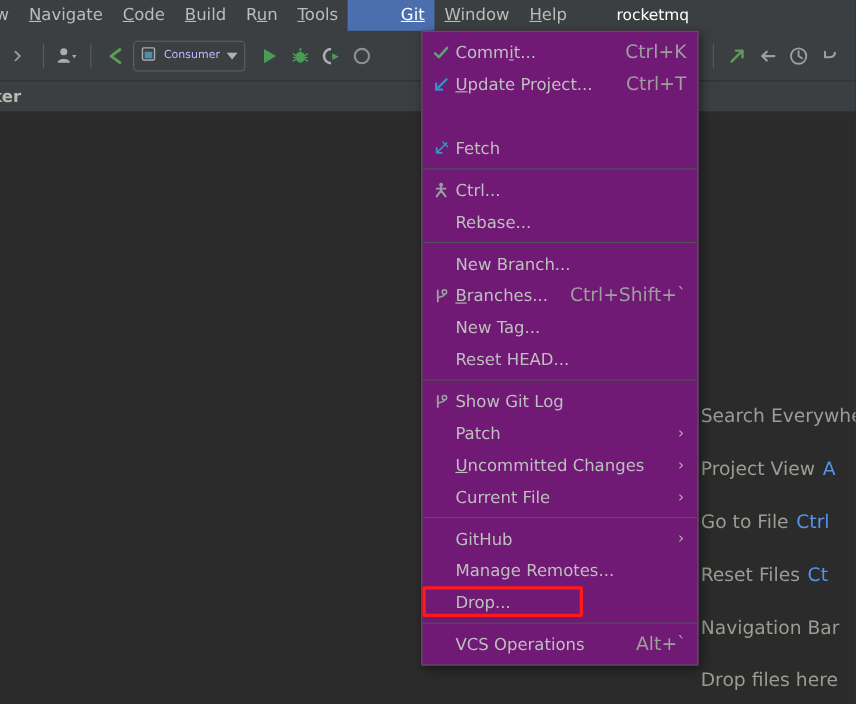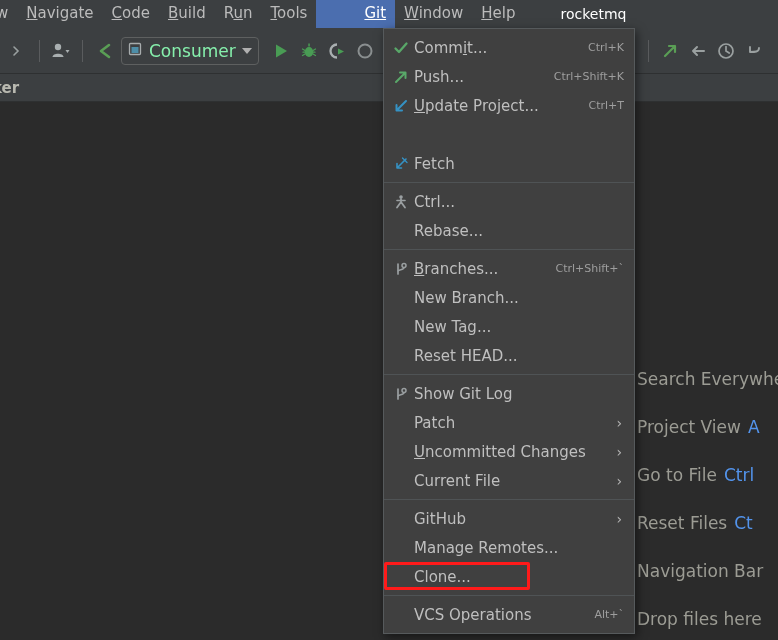--- a/index.html
+++ b/index.html
@@ -83,22 +83,22 @@
     align-items: center;
     height: 26px;
     border: 1px solid #5e6060;
     border-radius: 4px;
     padding: 0 6px 0 5px;
     margin-left: 3px;
     gap: 6px;
     background: transparent;
   }
   .run-config .label {
-    font-size: 17px;
-    color: #86efac;
+    font-size: 10px;
+    color: #c4b5fd;
     white-space: nowrap;
   }
   .caret {
     width: 0; height: 0;
     border-left: 5px solid transparent;
     border-right: 5px solid transparent;
     border-top: 6px solid #b0b0b0;
   }
 
   
@@ -161,21 +161,21 @@
     position: absolute;
     left: 0; width: 3px; height: 2px;
     background: #5b5b5b;
   }
 
   
   .popup {
     position: absolute;
     left: 383px; top: 28px;
     width: 252px;
-    background: #404040;
+    background: #701a75;
     border: 1px solid #565a5c;
     box-sizing: border-box;
     padding: 4px 0 4px 0;
     box-shadow: 2px 3px 9px rgba(0,0,0,0.5);
   }
   .mi {
     position: relative;
     height: 29px;
     display: flex;
     align-items: center;
@@ -192,21 +192,21 @@
     justify-content: center;
   }
   .mi .txt {
     font-size: 15px;
     color: #bfbfbf;
     white-space: nowrap;
     flex: 1;
   }
   .mi .txt .mn { text-decoration: underline; }
   .mi .acc {
-    font-size: 11px;
+    font-size: 17px;
     color: #9e9e9e;
     margin-right: 10px;
     white-space: nowrap;
   }
   .mi .arrow {
     margin-right: 12px;
     color: #b3b3b3;
     font-size: 14px;
     line-height: 14px;
   }
@@ -395,29 +395,20 @@
     <div class="mi">
       <span class="ico">
         <svg width="16" height="16" viewBox="0 0 16 16">
             <path d="M2.5 8.5 L6 12 L13.5 3.5" stroke="#59a869" stroke-width="2.3" fill="none" stroke-linecap="round" stroke-linejoin="round"></path>
           </svg>
       </span>
       <span class="txt">Comm<span class="mn">i</span>t...</span>
       <span class="acc">Ctrl+K</span>
     </div>
 
-    <div class="mi">
-      <span class="ico">
-        <svg width="16" height="16" viewBox="0 0 16 16">
-            <path d="M3 13 L12.5 3.5 M12.5 3.5 L12.5 9 M12.5 3.5 L7 3.5" stroke="#59a869" stroke-width="2" fill="none" stroke-linecap="round" stroke-linejoin="round"></path>
-          </svg>
-      </span>
-      <span class="txt">Push...</span>
-      <span class="acc">Ctrl+Shift+K</span>
-    </div>
 
     <div class="mi">
       <span class="ico">
         <svg width="16" height="16" viewBox="0 0 16 16">
             <path d="M13 3 L3.5 12.5 M3.5 12.5 L3.5 7 M3.5 12.5 L9 12.5" stroke="#3592c4" stroke-width="2" fill="none" stroke-linecap="round" stroke-linejoin="round"></path>
           </svg>
       </span>
       <span class="txt"><span class="mn">U</span>pdate Project...</span>
       <span class="acc">Ctrl+T</span>
     </div>
@@ -454,39 +445,39 @@
 
     <div class="mi">
       <span class="ico"></span>
       <span class="txt">Rebase...</span>
       <span class="acc"></span>
     </div>
 
     <div class="sep"></div>
 
     <div class="mi">
+      <span class="ico"></span>
+      <span class="txt">New Branch...</span>
+      <span class="acc"></span>
+    </div>
+
+    <div class="mi">
       <span class="ico">
         <svg width="16" height="16" viewBox="0 0 16 16">
           <path d="M5 3 L5 13" stroke="#9a9fa1" stroke-width="1.7" stroke-linecap="round"></path>
           <circle cx="11" cy="4.5" r="2" stroke="#9a9fa1" stroke-width="1.5" fill="none"></circle>
           <path d="M11 6.5 C11 9.5 5 8 5 10.5" stroke="#9a9fa1" stroke-width="1.5" fill="none"></path>
         </svg>
       </span>
       <span class="txt"><span class="mn">B</span>ranches...</span>
       <span class="acc">Ctrl+Shift+`</span>
     </div>
 
     <div class="mi">
       <span class="ico"></span>
-      <span class="txt">New Branch...</span>
-      <span class="acc"></span>
-    </div>
-
-    <div class="mi">
-      <span class="ico"></span>
       <span class="txt">New Tag...</span>
       <span class="acc"></span>
     </div>
 
     <div class="mi">
       <span class="ico"></span>
       <span class="txt">Reset HEAD...</span>
       <span class="acc"></span>
     </div>
 
@@ -531,21 +522,21 @@
     </div>
 
     <div class="mi">
       <span class="ico"></span>
       <span class="txt">Manage Remotes...</span>
       <span class="acc"></span>
     </div>
 
     <div class="mi">
       <span class="ico"></span>
-      <span class="txt">Clone...</span>
+      <span class="txt">Drop...</span>
       <span class="acc"></span>
       <span class="hl-box"></span>
     </div>
 
     <div class="sep"></div>
 
     <div class="mi">
       <span class="ico"></span>
       <span class="txt">VCS Operations</span>
       <span class="acc">Alt+`</span>

